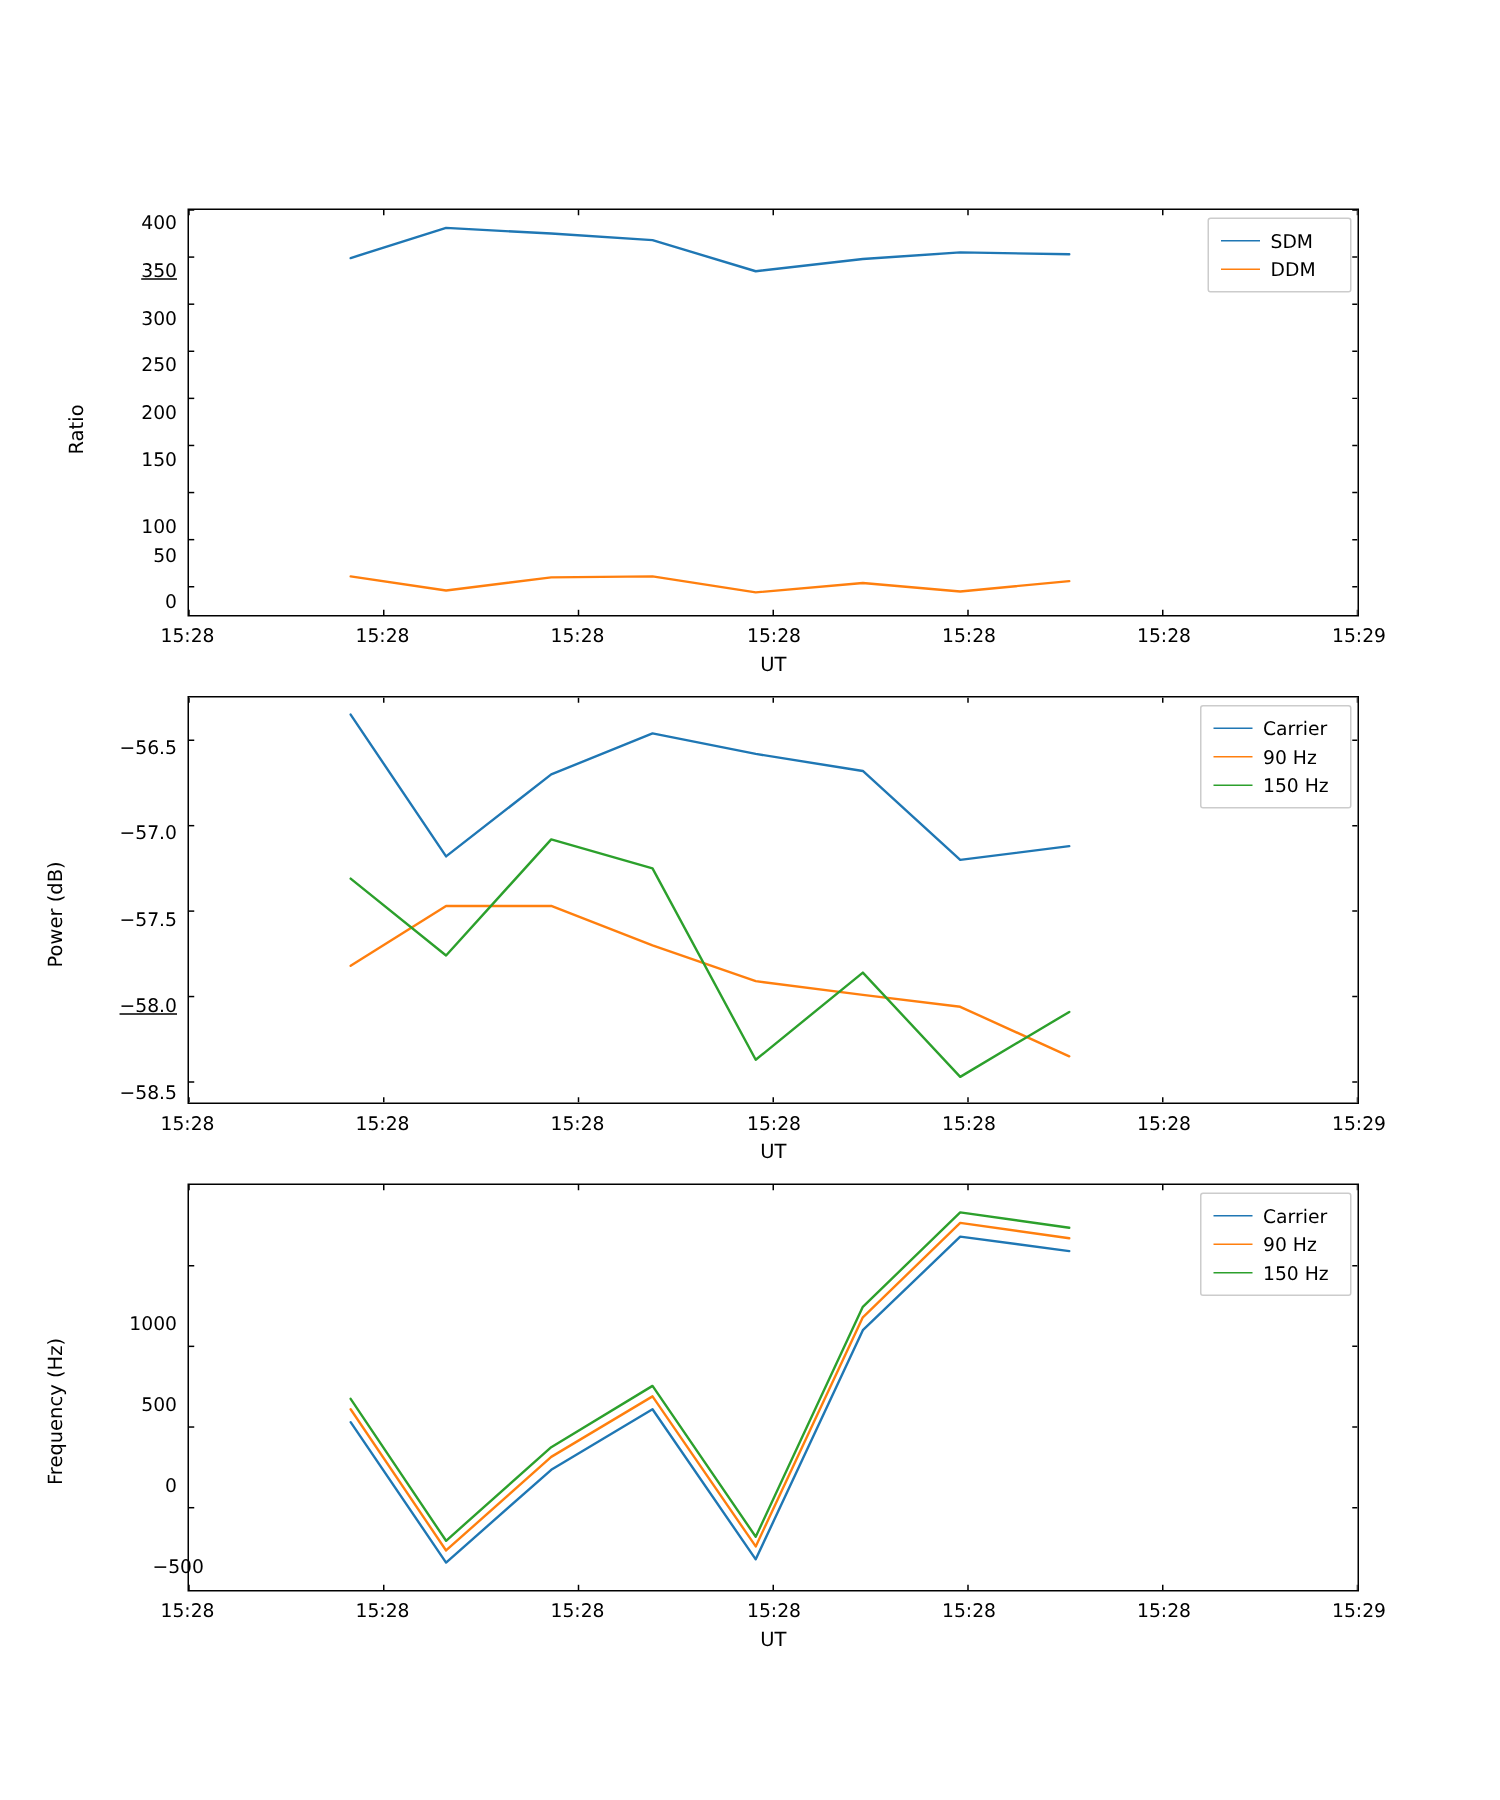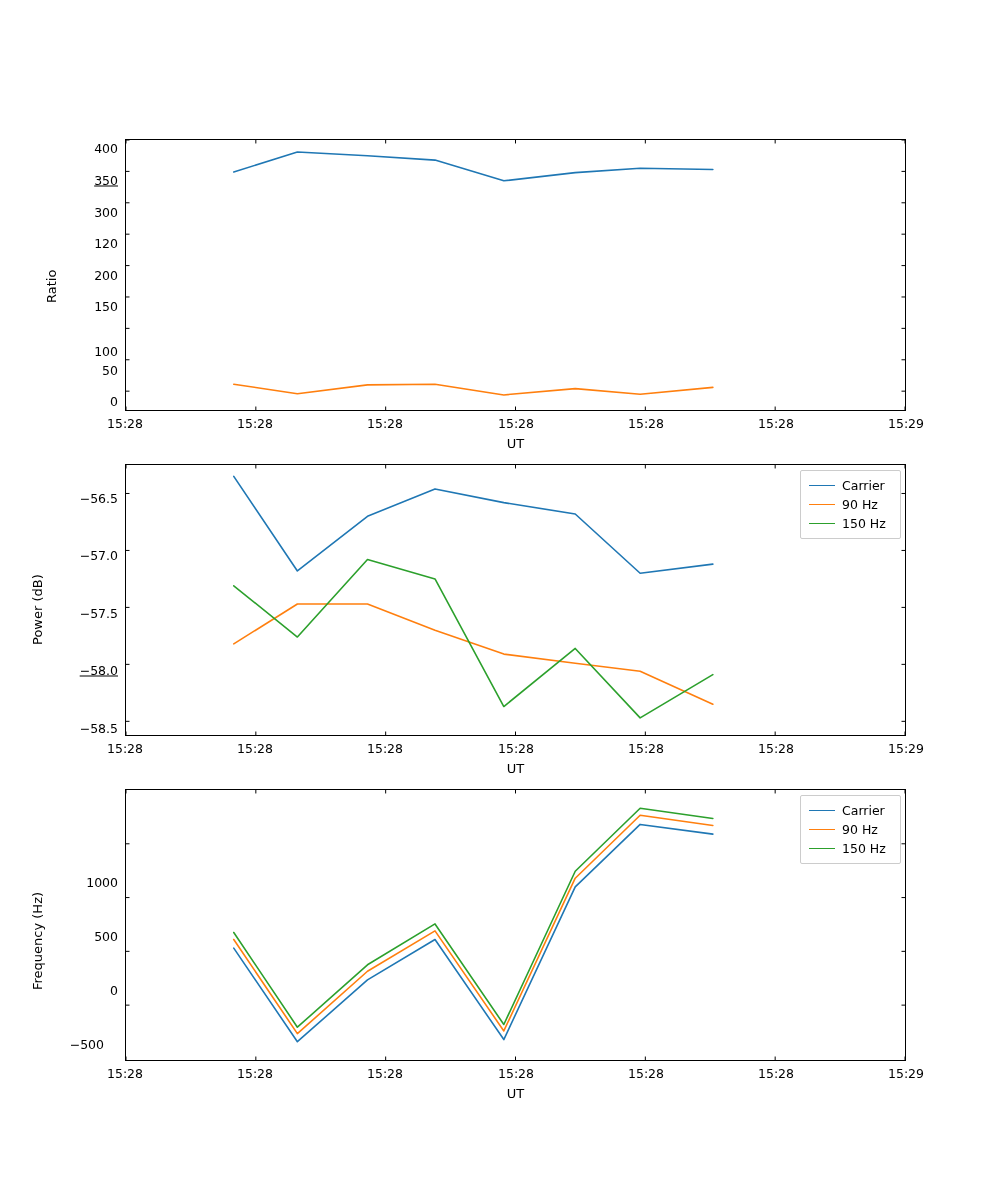--- a/index.html
+++ b/index.html
@@ -147,36 +147,46 @@
             <polyline points="108.04,246.07 171.82,255.55 242.11,246.70 309.80,246.07 378.79,256.82 450.38,250.49 515.46,256.19 588.35,249.23" fill="none" stroke="#ff7f0e" stroke-width="1.6" stroke-linejoin="round" stroke-linecap="round" vector-effect="non-scaling-stroke"></polyline>
           </g>
       </svg>
     </div>
 
     <div class="tick-label-y" style="left:78px; top:401.2px; width:40px;">0</div>
     <div class="tick-label-y" style="left:78px; top:369.6px; width:40px;">50</div>
     <div class="tick-label-y" style="left:78px; top:351px; width:40px;">100</div>
     <div class="tick-label-y" style="left:78px; top:306.4px; width:40px;">150</div>
     <div class="tick-label-y" style="left:78px; top:274.8px; width:40px;">200</div>
-    <div class="tick-label-y" style="left:78px; top:243.2px; width:40px;">120</div>
+    <div class="tick-label-y" style="left:78px; top:243.2px; width:40px;">250</div>
     <div class="tick-label-y" style="left:78px; top:211.6px; width:40px;">300</div>
     <div class="tick-label-y" style="left:78px; top:180.0px; width:40px;text-decoration:underline;">350</div>
     <div class="tick-label-y" style="left:78px; top:148.4px; width:40px;">400</div>
 
     <div class="tick-label-x" style="left:125px; top:416px;">15:28</div>
     <div class="tick-label-x" style="left:255px; top:416px;">15:28</div>
     <div class="tick-label-x" style="left:385px; top:416px;">15:28</div>
     <div class="tick-label-x" style="left:516px; top:416px;">15:28</div>
     <div class="tick-label-x" style="left:646px; top:416px;">15:28</div>
     <div class="tick-label-x" style="left:776px; top:416px;">15:28</div>
     <div class="tick-label-x" style="left:906px; top:416px;">15:29</div>
 
     <div class="xlabel" style="left:125px; top:436px; width:781px;">UT</div>
     <div class="ylabel" style="left:44px; top:303px;">Ratio</div>
 
+    <div class="legend" style="left:805px; top:145px; width:96px; height:50px;">
+      <div class="legend-row">
+        <span class="legend-swatch" style="border-top-color:#1f77b4;"></span>
+        <span class="legend-text">SDM</span>
+      </div>
+      <div class="legend-row">
+        <span class="legend-swatch" style="border-top-color:#ff7f0e;"></span>
+        <span class="legend-text">DDM</span>
+      </div>
+    </div>
   </div>
 
   <div class="panel" style="left:0; top:450px; width:1000px; height:375px;">
 
     <div class="axes" style="left:125px; top:14px; width:781px; height:272px;">
       <svg class="plot-svg" viewBox="0 0 781 272" preserveAspectRatio="none">
         <g id="p2-lines">
             <line x1="0" x2="0" y1="272" y2="268.5" stroke="#000" stroke-width="1"></line>
             <line x1="0" x2="0" y1="0" y2="3.5" stroke="#000" stroke-width="1"></line>
             <line x1="130.16666666666666" x2="130.16666666666666" y1="272" y2="268.5" stroke="#000" stroke-width="1"></line>
@@ -268,21 +278,21 @@
             <line y1="108.36653386454182" y2="108.36653386454182" x1="781" x2="777.5" stroke="#000" stroke-width="1"></line>
             <line y1="54.183266932270925" y2="54.183266932270925" x1="0" x2="3.5" stroke="#000" stroke-width="1"></line>
             <line y1="54.183266932270925" y2="54.183266932270925" x1="781" x2="777.5" stroke="#000" stroke-width="1"></line>
             <polyline points="108.04,159.30 171.82,253.58 242.11,191.27 309.80,150.63 378.79,251.41 450.38,97.53 515.46,34.68 588.35,44.43" fill="none" stroke="#1f77b4" stroke-width="1.6" stroke-linejoin="round" stroke-linecap="round" vector-effect="non-scaling-stroke"></polyline>
             <polyline points="108.04,150.63 171.82,245.45 242.11,182.60 309.80,141.96 378.79,242.74 450.38,88.86 515.46,25.47 588.35,35.76" fill="none" stroke="#ff7f0e" stroke-width="1.6" stroke-linejoin="round" stroke-linecap="round" vector-effect="non-scaling-stroke"></polyline>
             <polyline points="108.04,143.59 171.82,238.95 242.11,176.10 309.80,134.92 378.79,236.24 450.38,81.82 515.46,18.42 588.35,28.72" fill="none" stroke="#2ca02c" stroke-width="1.6" stroke-linejoin="round" stroke-linecap="round" vector-effect="non-scaling-stroke"></polyline>
           </g>
         </svg>
     </div>
 
-    <div class="tick-label-y" style="left:44px; top:269.3px; width:60px;">−500</div>
+    <div class="tick-label-y" style="left:76px; top:269.3px; width:60px;">−500</div>
     <div class="tick-label-y" style="left:58px; top:215.1px; width:60px;">0</div>
     <div class="tick-label-y" style="left:58px; top:160.9px; width:60px;">500</div>
     <div class="tick-label-y" style="left:58px; top:106.7px; width:60px;">1000</div>
 
     <div class="tick-label-x" style="left:125px; top:291px;">15:28</div>
     <div class="tick-label-x" style="left:255px; top:291px;">15:28</div>
     <div class="tick-label-x" style="left:385px; top:291px;">15:28</div>
     <div class="tick-label-x" style="left:516px; top:291px;">15:28</div>
     <div class="tick-label-x" style="left:646px; top:291px;">15:28</div>
     <div class="tick-label-x" style="left:776px; top:291px;">15:28</div>

